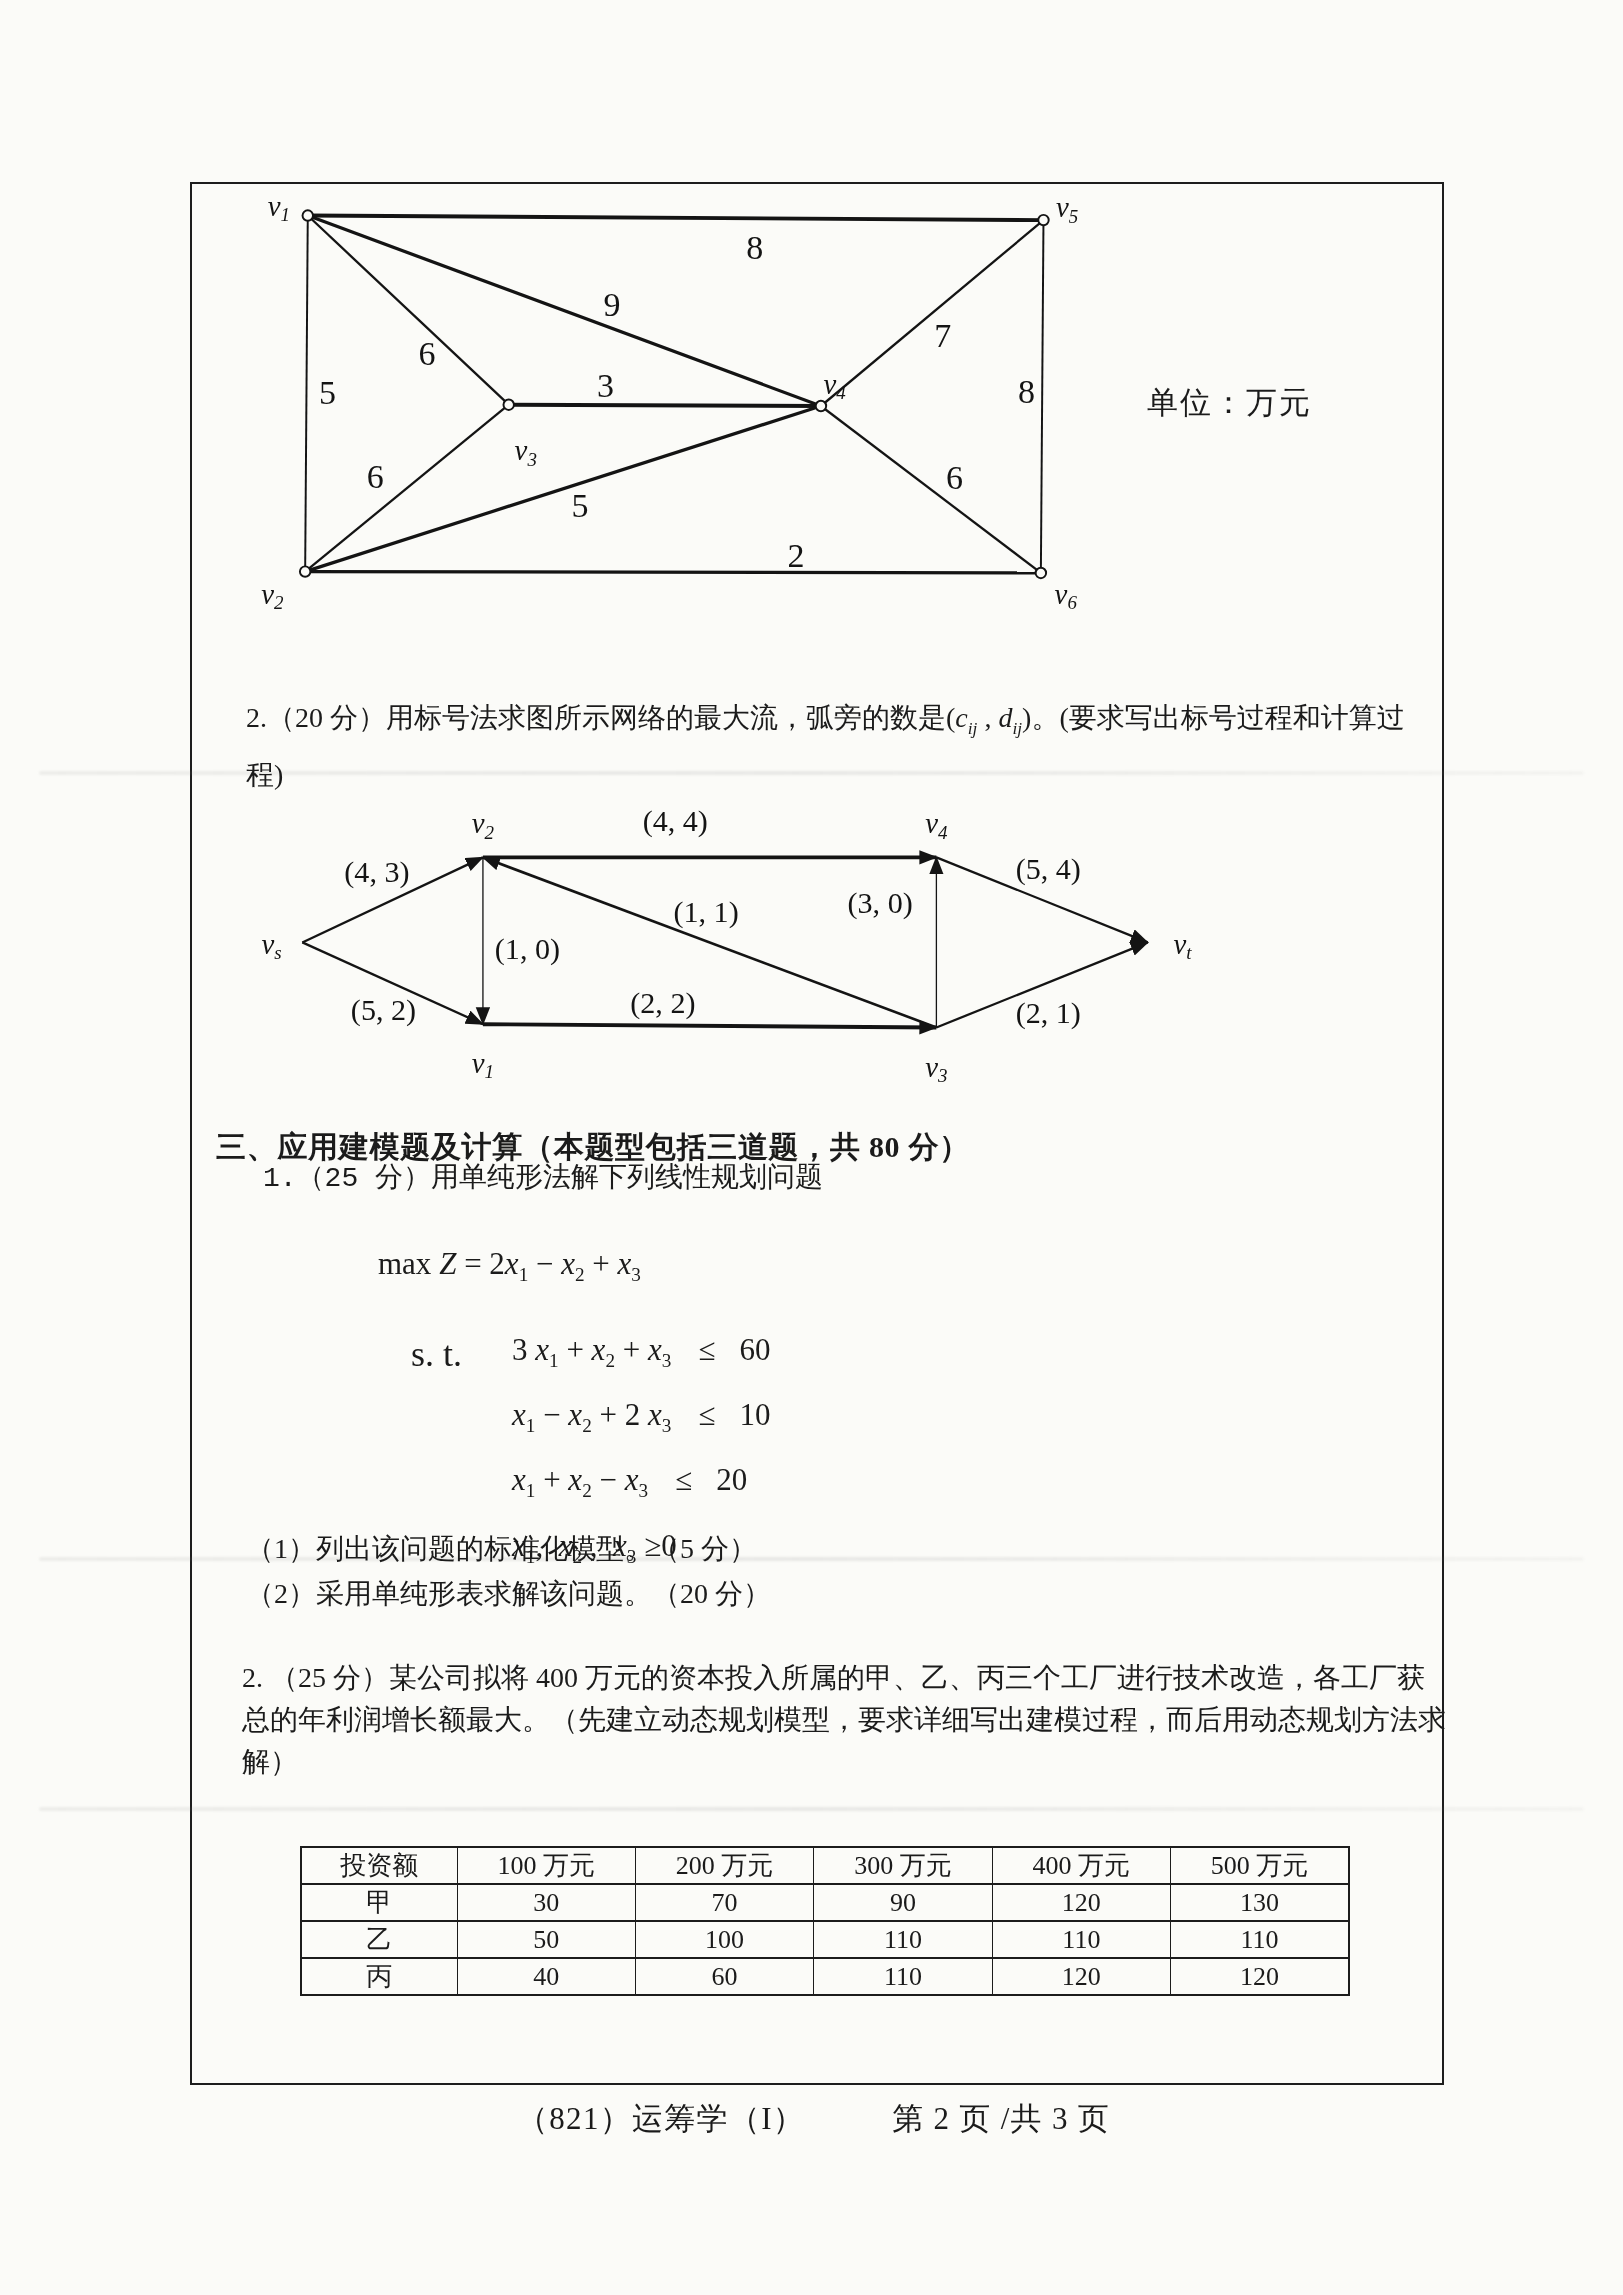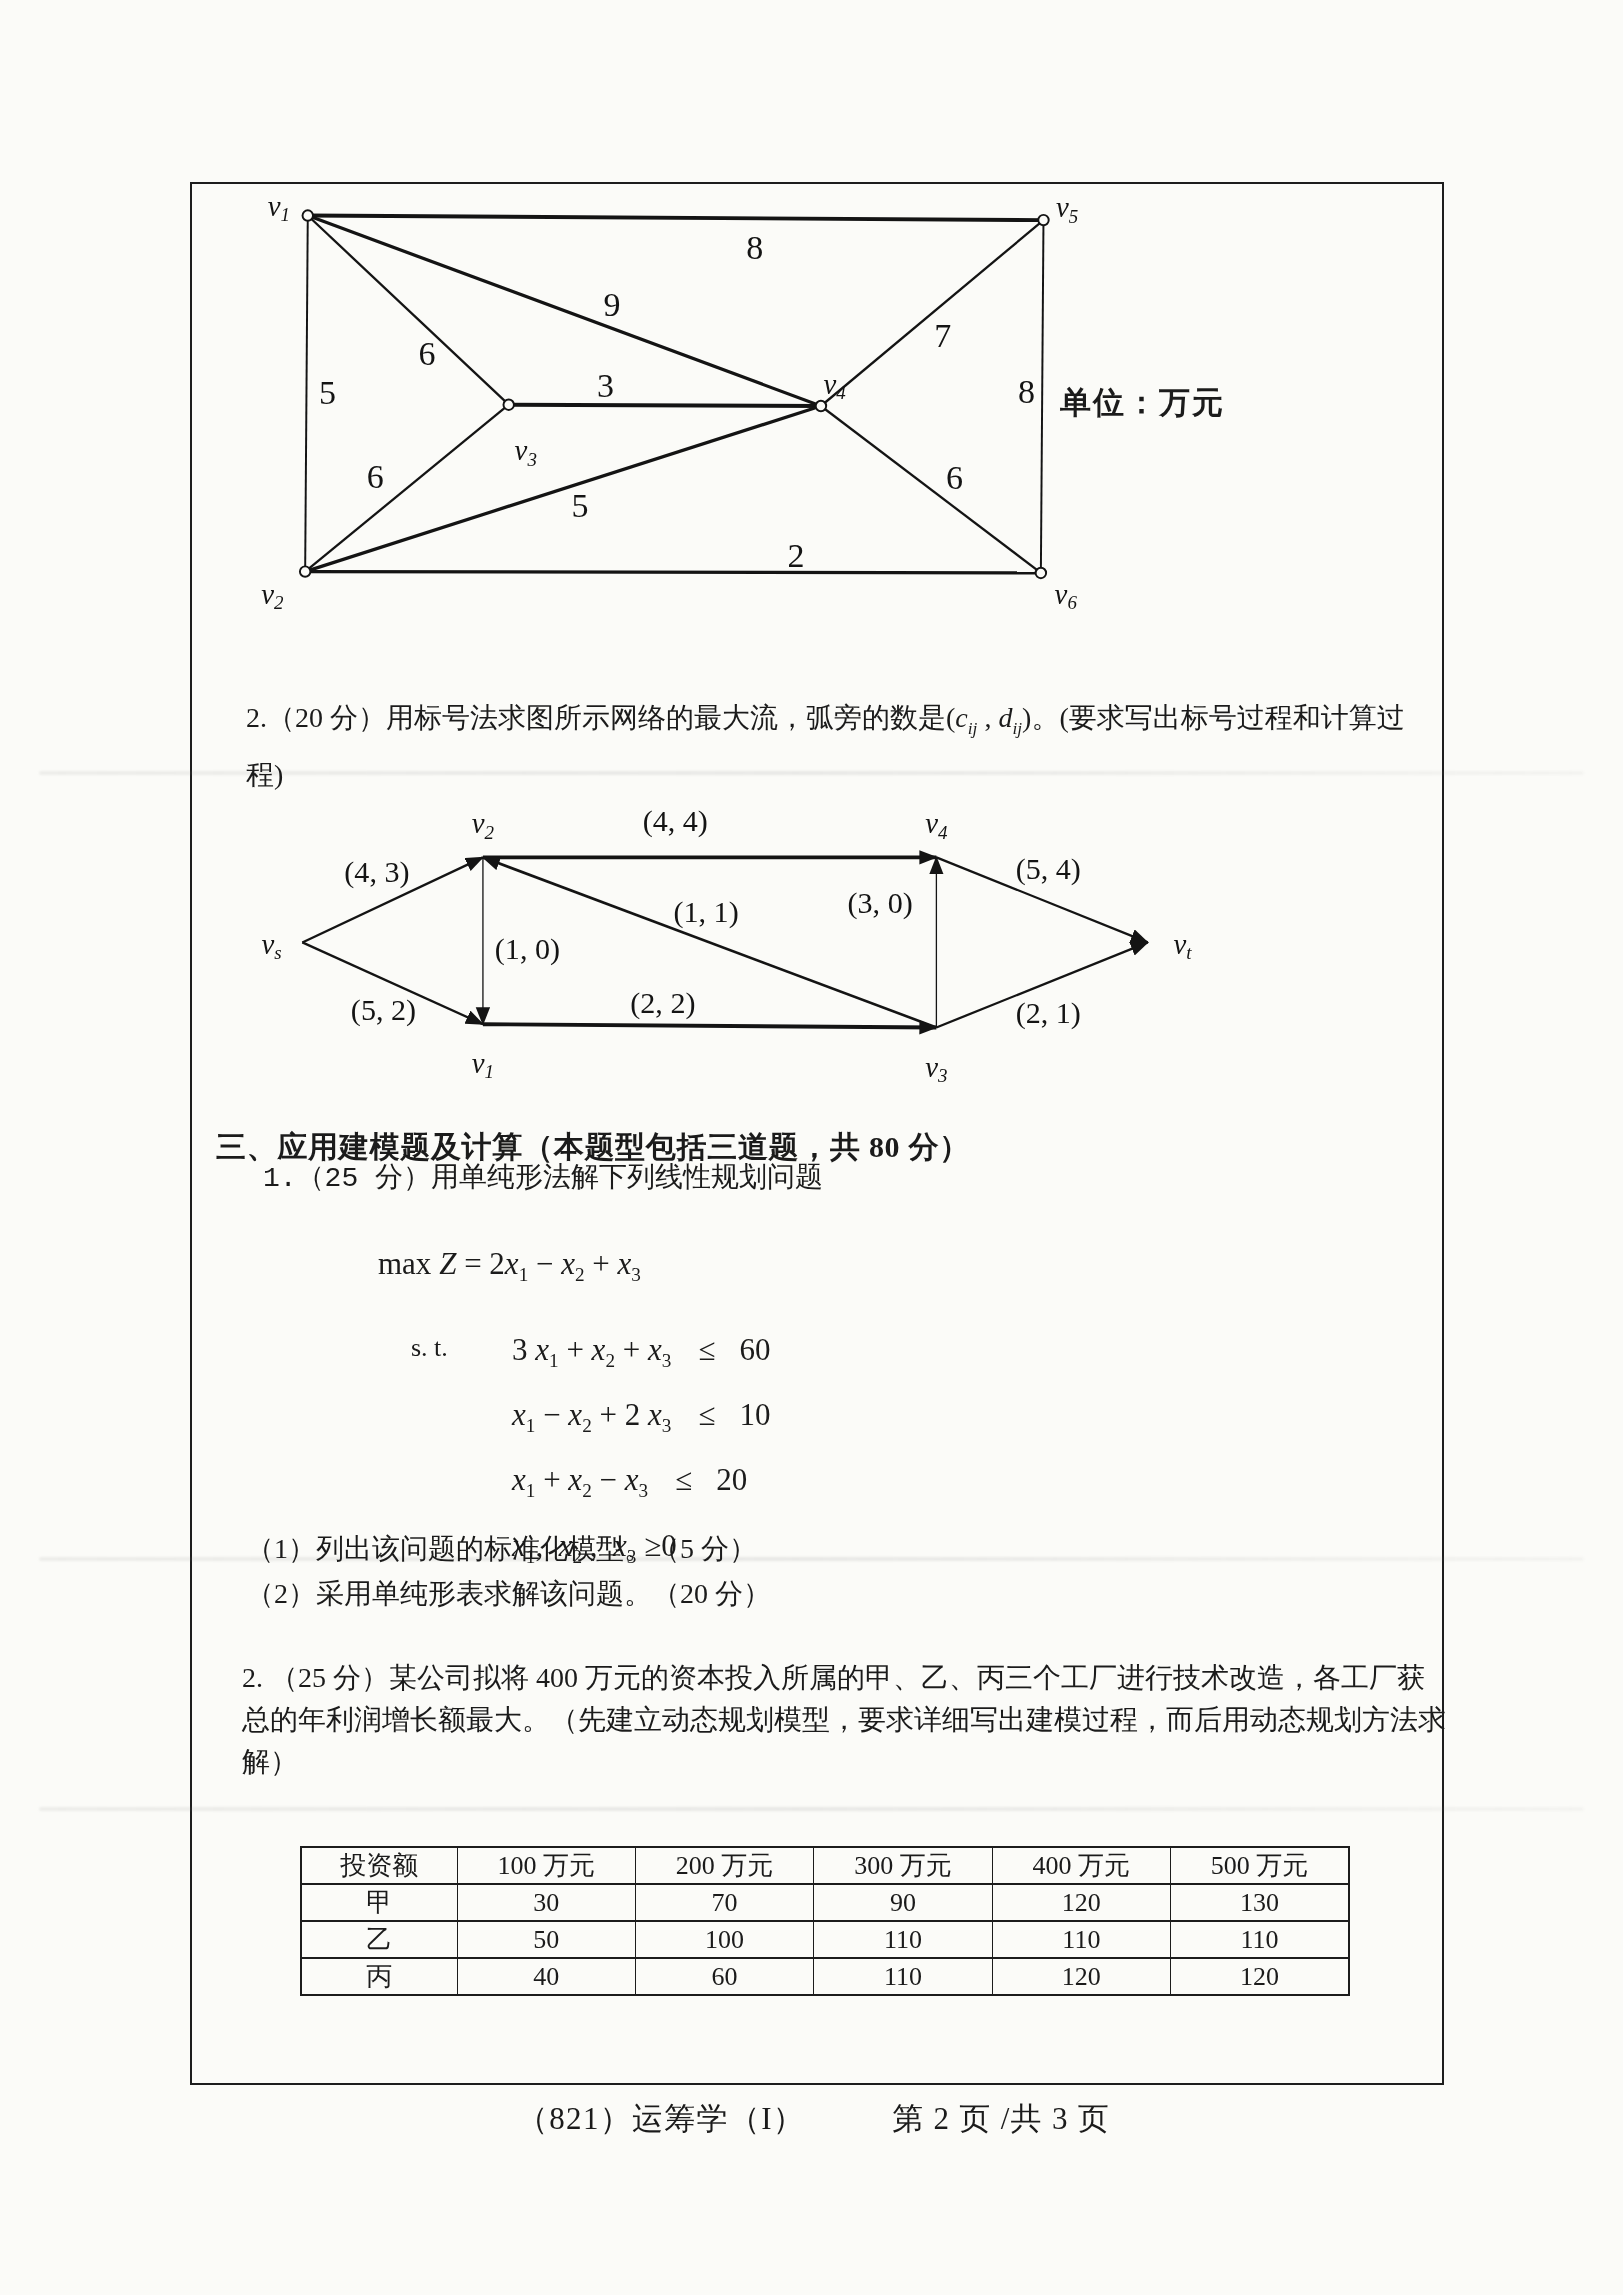--- a/index.html
+++ b/index.html
@@ -10,21 +10,21 @@
     overflow:hidden;
   }
   .abs{position:absolute;}
   .frame{
     border:2.6px solid #1d1d1d;box-sizing:border-box;
     background:transparent;
   }
   .text{font-size:28px;line-height:46px;margin-left:46px;}
   .heading{font-size:30px;font-weight:700;letter-spacing:0.7px;}
   .math{font-size:31px;}
-  .st{font-size:26px;text-align:right;}
+  .st{font-size:36px;text-align:right;}
   .constraints{font-size:31px;line-height:54px;}
   .constraints .rel{display:inline-block;margin:0 23.6px 0 27.5px;}
   sub{font-size:0.62em;}
   i{font-style:italic;}
   .para div{white-space:nowrap;}
   .unit{font-size:31px;letter-spacing:2px;}
   .footer{font-size:31px;letter-spacing:1.3px;display:flex;}
   .footer .gap{display:inline-block;width:87px;}
   table.profit{
     border-collapse:collapse;table-layout:fixed;width:1050px;
@@ -81,21 +81,21 @@
     <text x="1300" y="26" text-anchor="middle" dominant-baseline="central" font-size="44" font-style="italic"><tspan>v</tspan><tspan dy="13" font-size="29">5</tspan></text>
     <circle cx="447" cy="328" r="8" fill="#fbfbf8" stroke="#141414" stroke-width="3"></circle>
     <text x="473" y="398" text-anchor="middle" dominant-baseline="central" font-size="44" font-style="italic"><tspan>v</tspan><tspan dy="13" font-size="29">3</tspan></text>
     <circle cx="924" cy="330" r="8" fill="#fbfbf8" stroke="#141414" stroke-width="3"></circle>
     <text x="945" y="296" text-anchor="middle" dominant-baseline="central" font-size="44" font-style="italic"><tspan>v</tspan><tspan dy="13" font-size="29">4</tspan></text>
     <circle cx="136" cy="583" r="8" fill="#fbfbf8" stroke="#141414" stroke-width="3"></circle>
     <text x="86" y="617" text-anchor="middle" dominant-baseline="central" font-size="44" font-style="italic"><tspan>v</tspan><tspan dy="13" font-size="29">2</tspan></text>
     <circle cx="1260" cy="585" r="8" fill="#fbfbf8" stroke="#141414" stroke-width="3"></circle>
     <text x="1298" y="617" text-anchor="middle" dominant-baseline="central" font-size="44" font-style="italic"><tspan>v</tspan><tspan dy="13" font-size="29">6</tspan></text>
   </svg>
-<div class="abs unit" style="left:1060px;top:382px;font-weight:bold;">单位：万元</div>
+<div class="abs unit" style="left:1147px;top:382px;">单位：万元</div>
 
 <div class="abs text" style="left:200px;top:695px;width:1237px;">
   <div>2.（20 分）用标号法求图所示网络的最大流，弧旁的数是(<i>c</i><sub><i>ij</i></sub> , <i>d</i><sub><i>ij</i></sub>)。(要求写出标号过程和计算过</div>
   <div>程)</div>
 </div>
 
 <svg id="g2" class="abs" style="left:223px;top:805px;" width="1008" height="301" viewBox="0 0 1540 460">
   <defs>
     <marker id="arrow" markerUnits="userSpaceOnUse" markerWidth="32" markerHeight="26" refX="26" refY="11" orient="auto">
       <path d="M0,0 L28,11 L0,22 Z" fill="#141414"></path>

